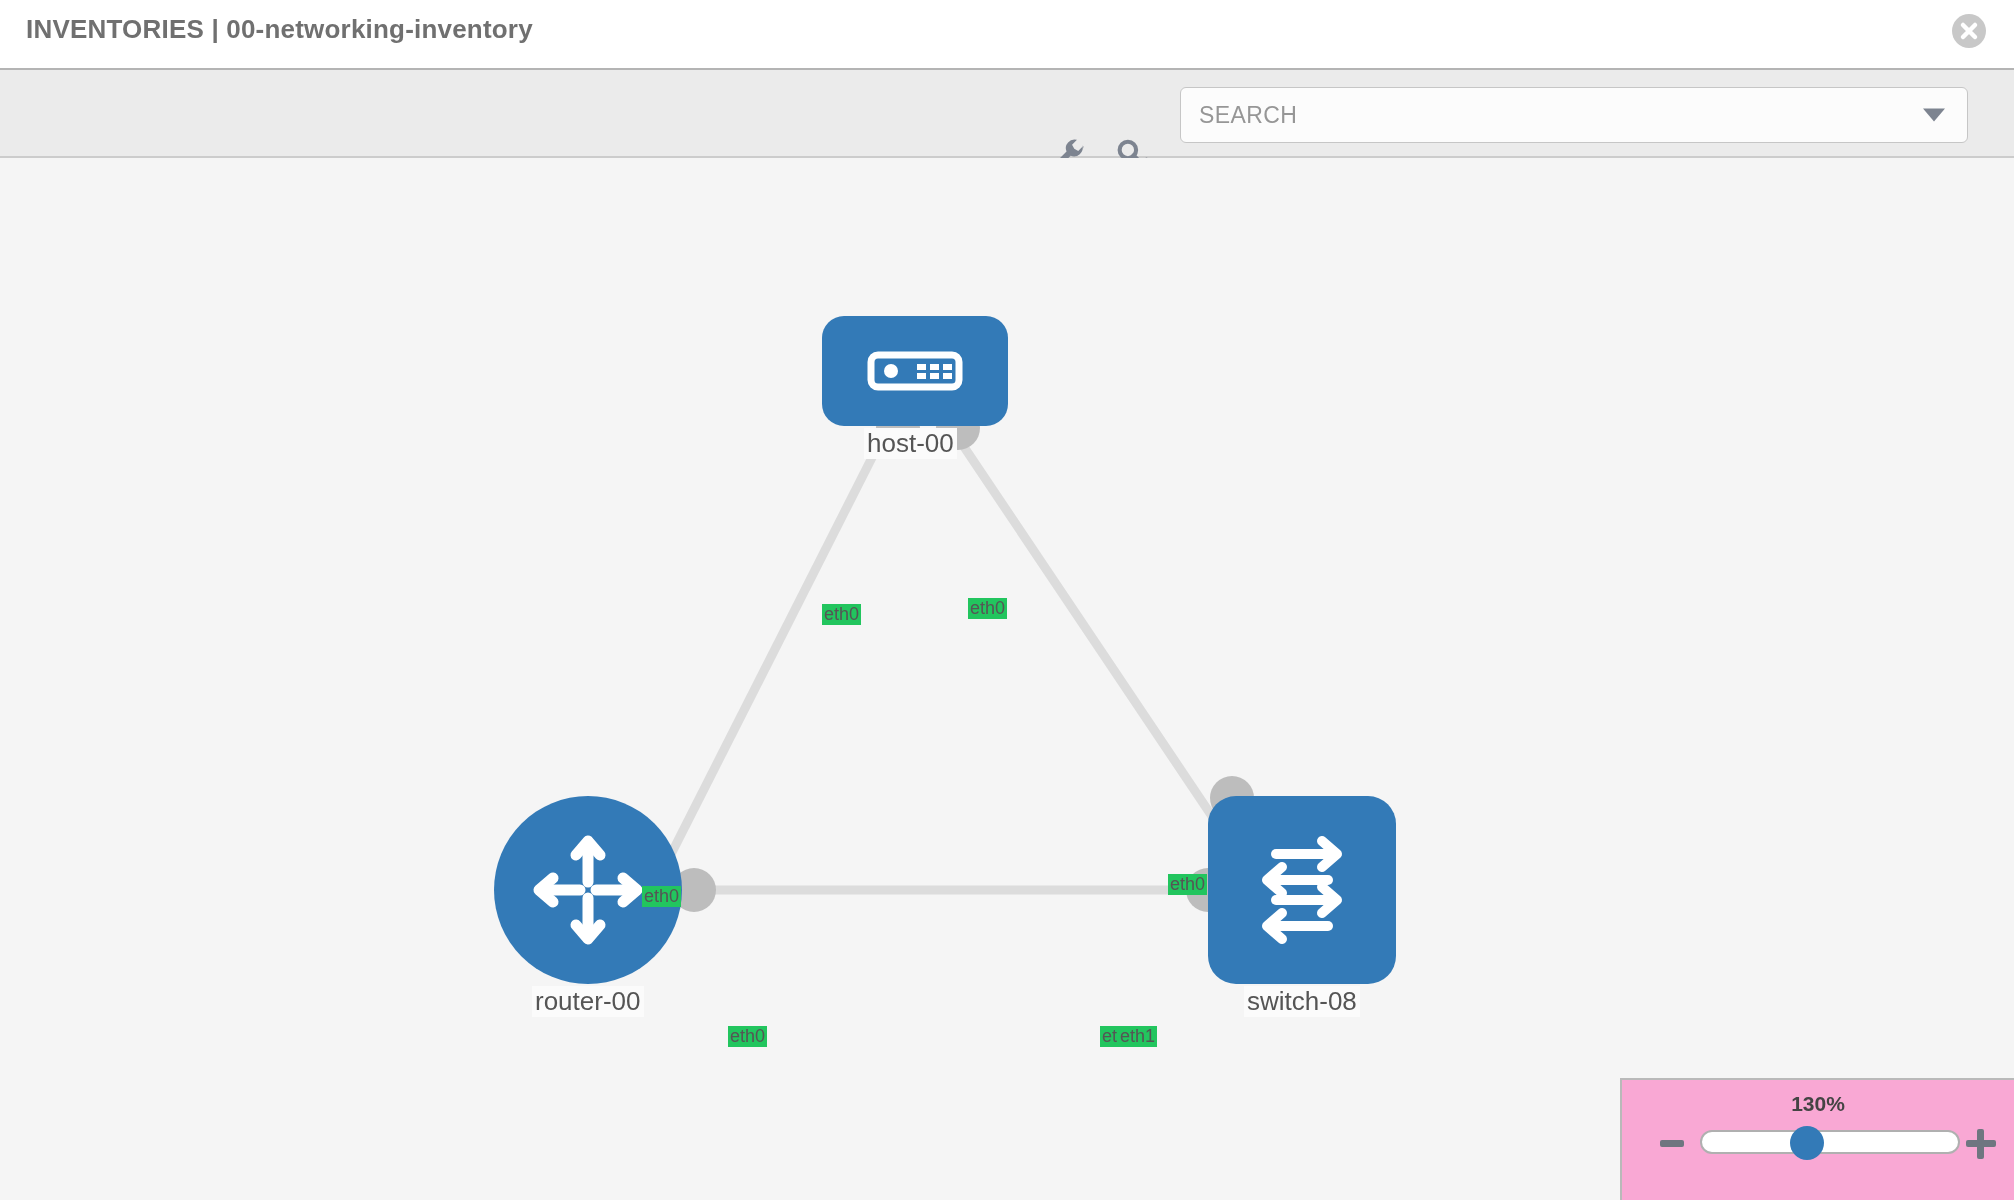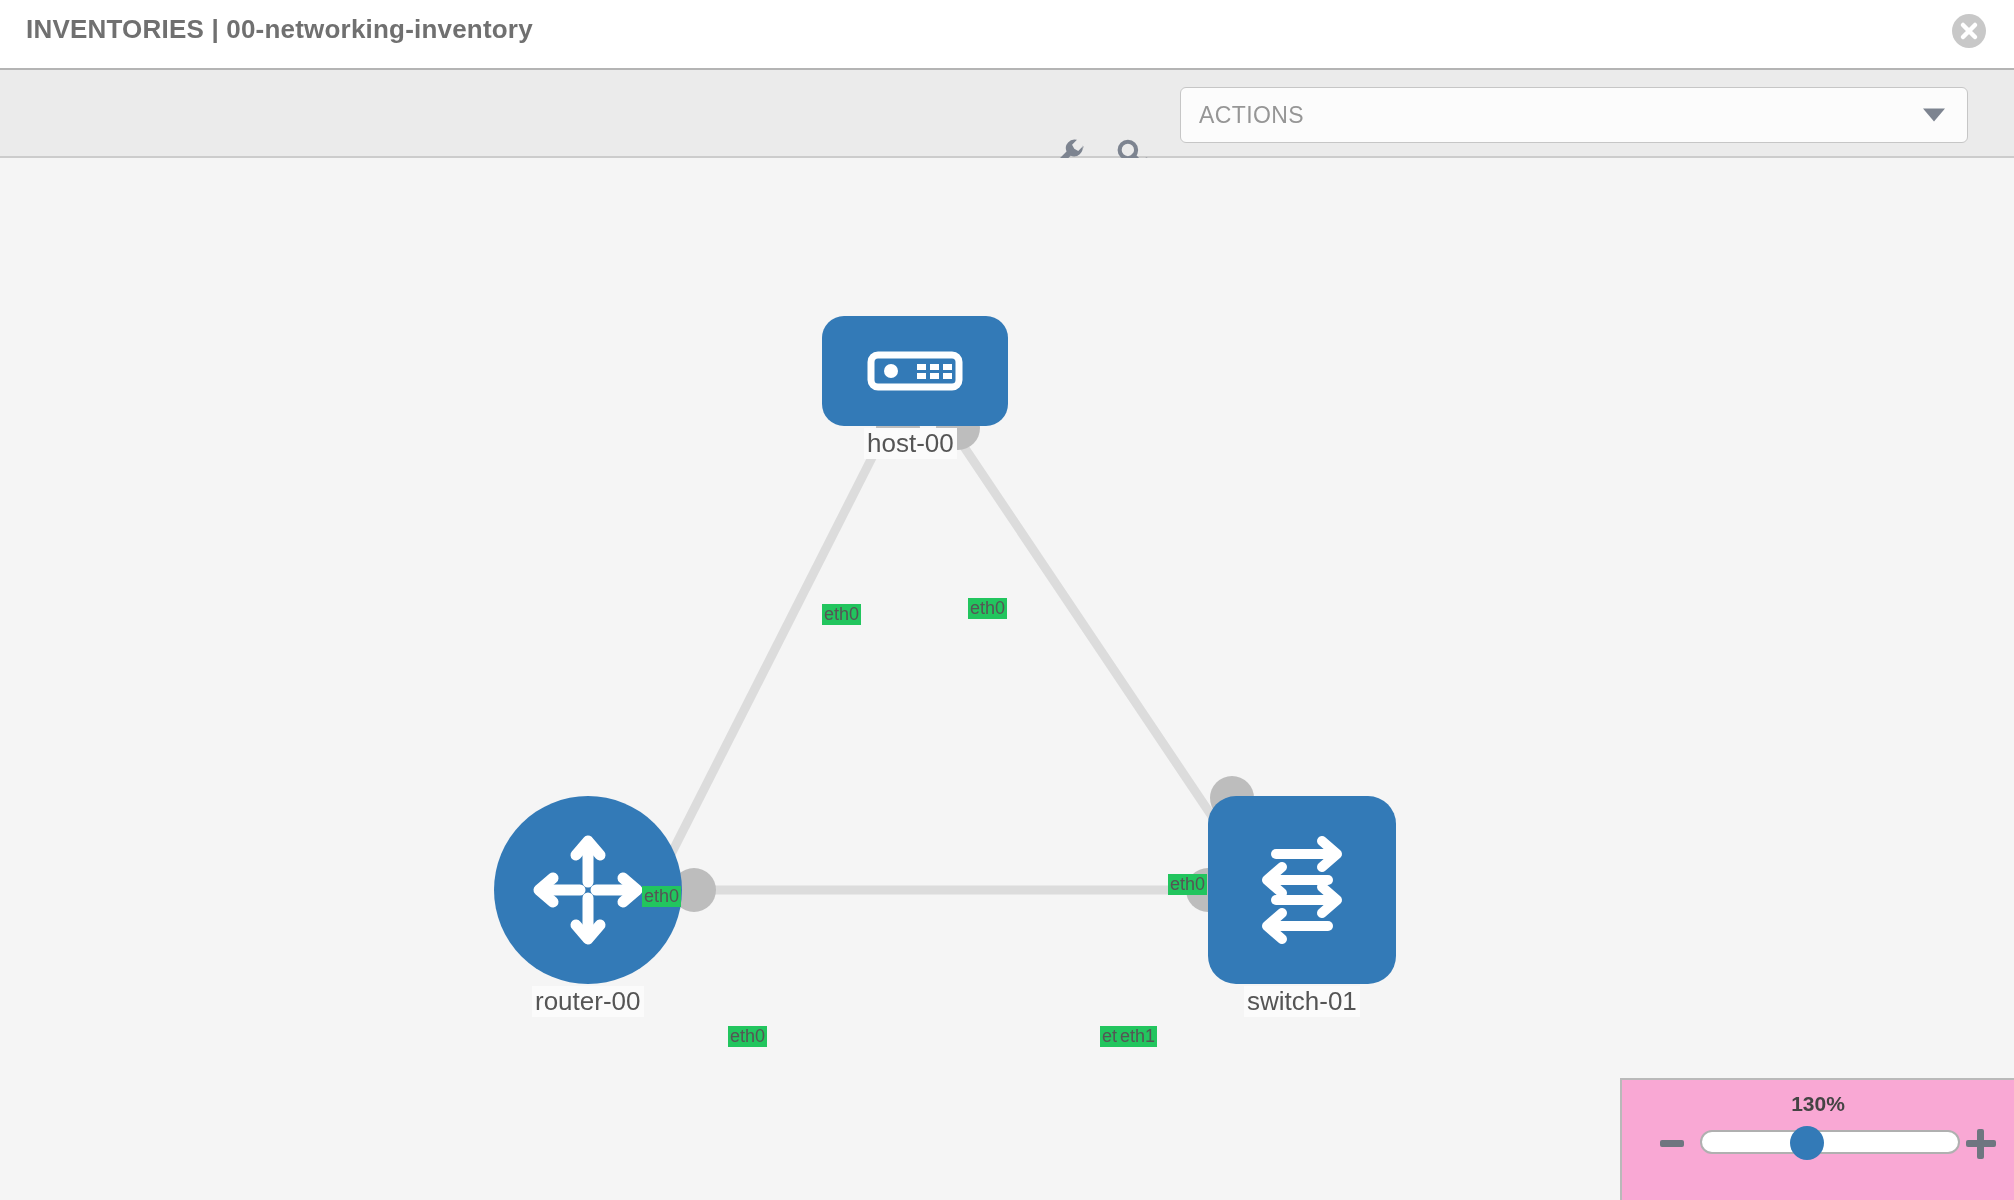--- a/index.html
+++ b/index.html
@@ -175,21 +175,21 @@
     <div class="tool-icon" id="key-icon">
       <svg width="38" height="38" viewBox="0 0 24 24">
         <circle cx="7.5" cy="8.2" r="5.2" fill="none" stroke="#7d8490" stroke-width="2.6"></circle>
         <path d="M11.1 11.8 L20.5 21.2" stroke="#7d8490" stroke-width="2.8" stroke-linecap="round"></path>
         <path d="M16.3 16.9 L19.2 14.4" stroke="#7d8490" stroke-width="2.6" stroke-linecap="round"></path>
         <path d="M18.7 19.3 L21.4 17.0" stroke="#7d8490" stroke-width="2.6" stroke-linecap="round"></path>
       </svg>
     </div>
 
     <div class="select-box" id="search-select">
-      <span class="sel-text">ACTIONS</span>
+      <span class="sel-text">SEARCH</span>
       <span class="caret"></span>
     </div>
   </div>
 
   <div class="canvas">
 
     <svg class="topology">
 
       <line x1="888" y1="268" x2="660" y2="718" stroke="#dcdcdc" stroke-width="9"></line>
 
@@ -246,21 +246,21 @@
               <path d="M80 11 L95 24 L80 37"></path>
             <path d="M86 50 H26"></path>
               <path d="M40 37 L25 50 L40 63"></path>
             <path d="M34 70 H94"></path>
               <path d="M80 57 L95 70 L80 83"></path>
             <path d="M86 96 H26"></path>
               <path d="M40 83 L25 96 L40 109"></path>
           </g>
         </svg>
       </div>
-      <div class="node-label">switch-01</div>
+      <div class="node-label">switch-08</div>
     </div>
 
     <div class="link-label" style="left:822px; top:446px;">eth0</div>
 
     <div class="link-label" style="left:968px; top:440px;">eth0</div>
 
     <div class="link-label" style="left:642px; top:728px;">eth0</div>
 
     <div class="link-label" style="left:1168px; top:716px;">eth0</div>
 

